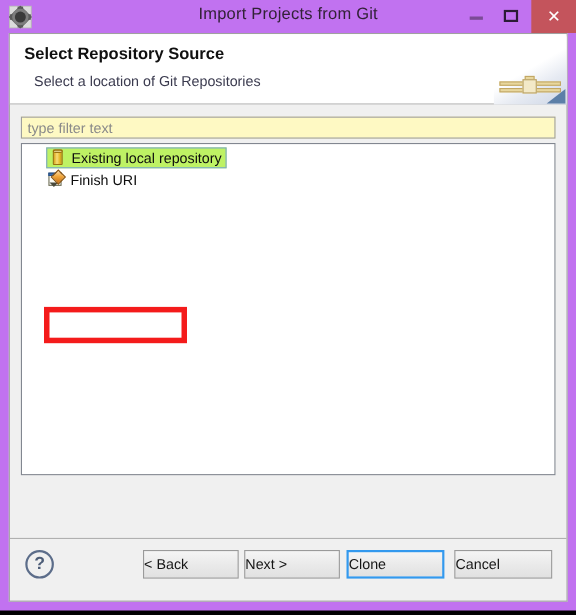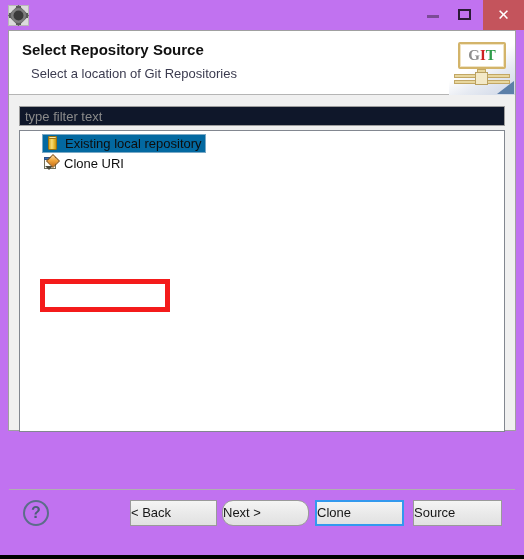--- a/index.html
+++ b/index.html
@@ -81,21 +81,21 @@
     line-height: 30px;
     text-align: center;
     font-family: "DejaVu Sans", sans-serif;
   }
 
   
   #dialog {
     position: absolute;
     left: 8px; top: 30px;
     width: 508px;
-    height: 401px;
+    height: 517px;
     background: #f0f0f0;
     border: 1px solid #a0a0a0;
     box-sizing: border-box;
   }
 
   
   #header {
     position: absolute;
     left: 0; top: 0;
     width: 506px;
@@ -188,21 +188,21 @@
     border-left: 17px solid transparent;
     border-bottom: 13px solid #5c7fa8;
   }
 
   
   #filter-input {
     position: absolute;
     left: 10px; top: 75px;
     width: 486px;
     height: 20px;
-    background: #0f172a;
+    background: #fef9c3;
     border: 1px solid #9e9e9e;
     box-sizing: border-box;
     font-size: 13px;
     color: #888888;
     padding: 1px 0 0 5px;
     line-height: 18px;
     outline: none;
     font-family: "Liberation Sans", sans-serif;
   }
   #filter-input::placeholder { color: #8a8a8a; opacity: 1; }
@@ -229,21 +229,21 @@
   #row-clone    { top: 22px; left: 22px; }
 
   .row-inner {
     display: inline-flex;
     align-items: center;
     height: 19px;
     padding: 0 3px 0 1px;
     box-sizing: border-box;
   }
   #row-existing .row-inner {
-    background: #0369a1;
+    background: #bef264;
     border: 1px solid #7aa9c6;
   }
   .row-label {
     font-size: 13px;
     color: #0d0d0d;
     margin-left: 5px;
     white-space: nowrap;
   }
 
   
@@ -351,21 +351,21 @@
     border: 1px solid #9a9a9a;
     box-sizing: border-box;
     font-size: 13px;
     color: #161616;
     text-align: left;
     line-height: 24px;
     font-family: "Liberation Sans", sans-serif;
     cursor: default;
   }
   #btn-back   { left: 121px; width: 87px; }
-  #btn-next   { left: 213px; width: 87px; border-radius: 11px; }
+  #btn-next   { left: 213px; width: 87px; }
   #btn-finish {
     left: 306px; width: 89px;
     border: 2px solid #3399ee;
     line-height: 22px;
   }
   #btn-cancel { left: 404px; width: 89px; }
 </style>
 </head>
 <body>
 
@@ -378,42 +378,40 @@
         <rect x="1" y="1" width="19" height="19" fill="#dcdcdc"></rect>
         <g fill="#5a5a5a">
           <rect x="8" y="1" width="5" height="19"></rect>
           <rect x="1" y="8" width="19" height="5"></rect>
           <rect x="3" y="3" width="15" height="15" transform="rotate(45 10.5 10.5)"></rect>
         </g>
         <circle cx="10.5" cy="10.5" r="7.5" fill="#7d7d7d"></circle>
         <circle cx="10.5" cy="10.5" r="5" fill="#3a3a3a"></circle>
       </svg>
     </div>
+    <div id="title-text">Import Projects from Git</div>
 
     <div class="winbtn" id="btn-min">
       <span class="glyph"></span>
     </div>
     <div class="winbtn" id="btn-max">
       <span class="glyph"></span>
     </div>
     <div class="winbtn" id="btn-close">
       <span class="glyph">✕</span>
     </div>
   </div>
 
   <div id="dialog">
 
     <div id="header">
       <div id="header-title">Select Repository Source</div>
       <div id="header-subtitle">Select a location of Git Repositories</div>
 
       <div id="git-logo">
-        <div id="git-plate">
-          <div id="git-letters"><span class="g">G</span><span class="i">I</span><span class="t">T</span></div>
-        </div>
         <div id="git-neck"></div>
         <div id="git-base1"></div>
         <div id="git-base2"></div>
         <div id="git-knob"></div>
         <div id="git-corner"></div>
       </div>
     </div>
 
     <input id="filter-input" type="text" placeholder="type filter text" style="">
 
@@ -430,30 +428,30 @@
       </div>
 
       <div class="tree-row" id="row-clone">
         <span class="row-inner">
           <span class="icon-uri">
             <span class="page"></span>
               <span class="bar"></span>
               <span class="tip"></span>
               <span class="pencil"></span>
           </span>
-          <span class="row-label">Clone URI</span>
+          <span class="row-label">Finish URI</span>
         </span>
       </div>
 
       <div id="annotation"></div>
     </div>
 
     <div id="button-separator"></div>
 
     <div id="help-icon">?</div>
 
     <div class="dlgbtn" id="btn-back">&lt; Back</div>
     <div class="dlgbtn" id="btn-next">Next &gt;</div>
     <div class="dlgbtn" id="btn-finish">Clone</div>
-    <div class="dlgbtn" id="btn-cancel">Source</div>
+    <div class="dlgbtn" id="btn-cancel">Cancel</div>
 
   </div>
 </div>
 
 </body></html>

